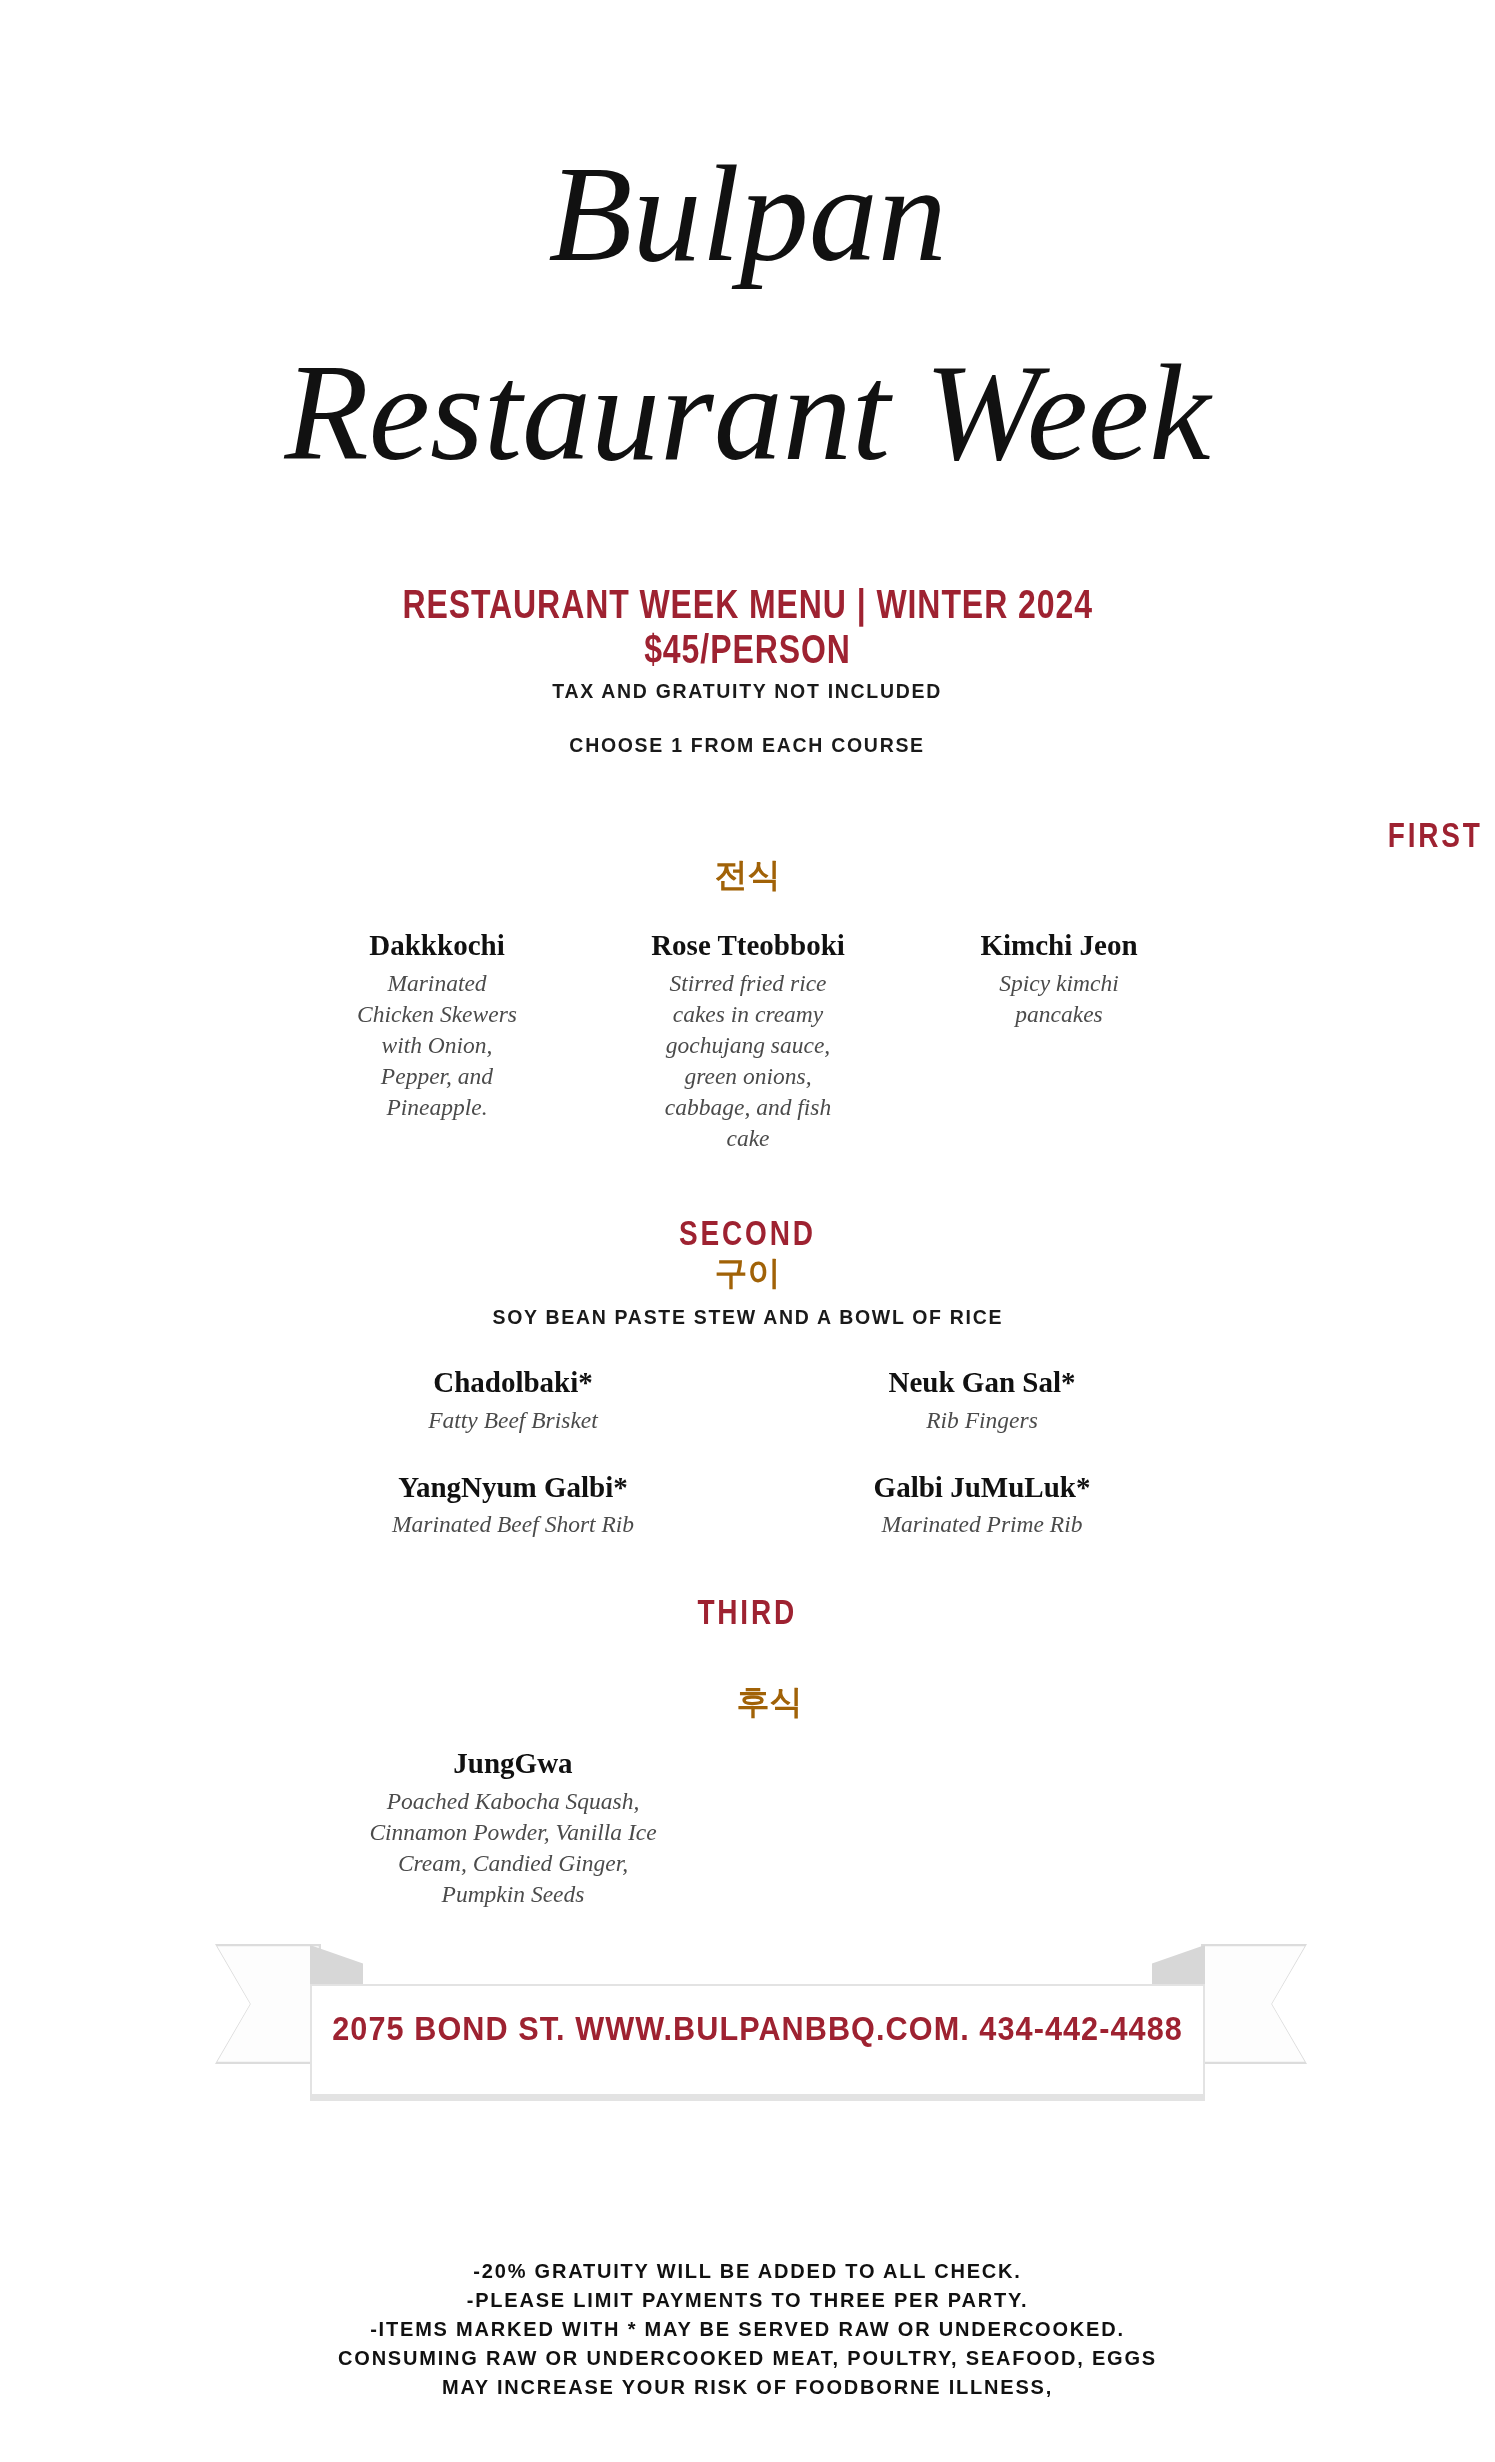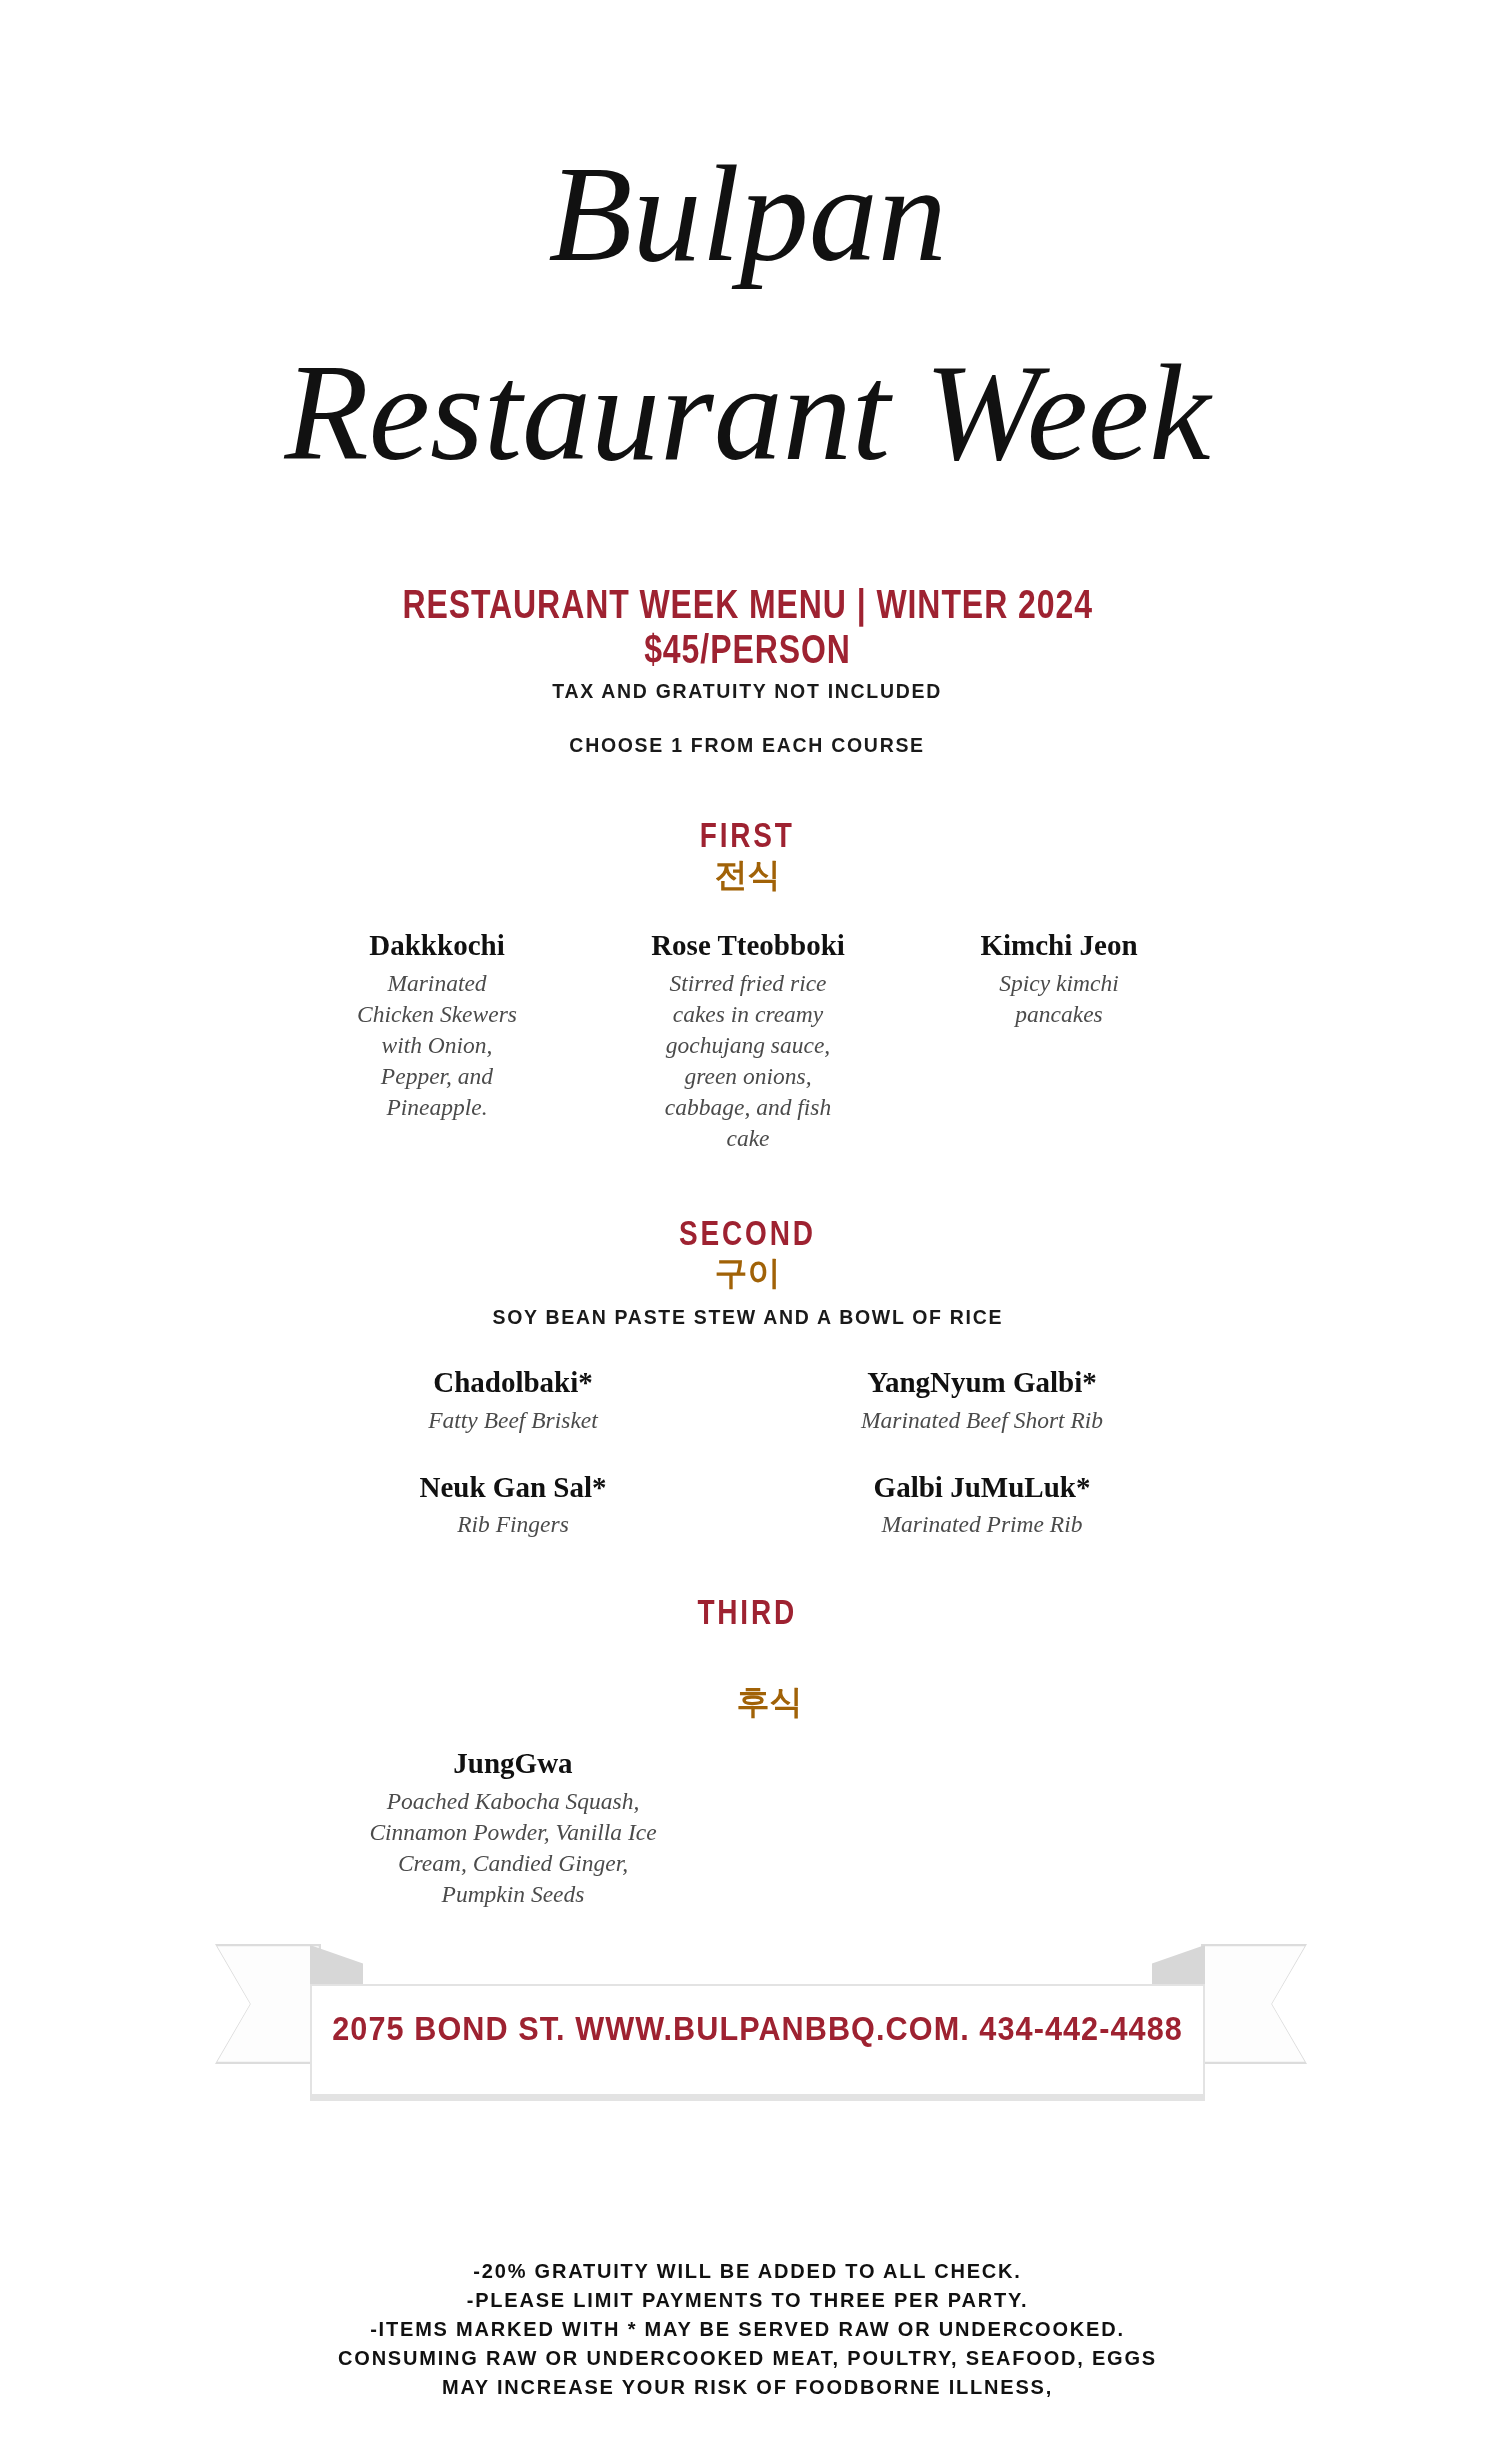--- a/index.html
+++ b/index.html
@@ -30,21 +30,21 @@
   .cond4{display:inline-block;transform:scaleX(0.90);transform-origin:50% 50%;}
 
   .red-header{top:582px;color:#9E2231;font-size:41px;line-height:45px;font-weight:bold;letter-spacing:1.2px;}
   .note{color:#1a1a1a;font-size:20.5px;letter-spacing:1.8px;font-weight:bold;}
   .note-tax{top:679px;}
   .note-choose{top:733px;}
   .note-soy{top:1305px;}
 
   .course-title{color:#9E2231;font-size:35px;font-weight:bold;letter-spacing:3.5px;line-height:36px;}
   .course-korean{color:#a16207;font-size:33px;line-height:36px;font-weight:bold;font-family:"Liberation Sans","DejaVu Sans",sans-serif;}
-  .ct-first{top:817px;}  .ck-first{top:857px;}
+  .ct-first{top:817px;text-align:right;}  .ck-first{top:857px;}
   .ct-second{top:1215px;} .ck-second{top:1255px;}
   .ct-third{top:1594px;}  .ck-third{top:1684px;margin-left:44px;}
 
   .items{position:absolute;left:50%;transform:translateX(-50%);display:grid;}
   .items-first{top:928px;width:932px;grid-template-columns:repeat(3,311px);}
   .items-second{top:1365px;width:938px;grid-template-columns:repeat(2,469px);grid-row-gap:34px;}
   .items-third{top:1746px;width:938px;grid-template-columns:repeat(2,469px);}
   .item{text-align:center;}
   .item-name{
     font-family:"Liberation Serif","DejaVu Serif",serif;
@@ -127,26 +127,26 @@
 
   <div class="center-block course-title ct-second"><span class="cond2">SECOND</span></div>
   <div class="center-block course-korean ck-second">구이</div>
   <div class="center-block note note-soy"><span class="cond3">SOY BEAN PASTE STEW AND A BOWL OF RICE</span></div>
   <div class="items items-second">
     <div class="item">
       <div class="item-name">Chadolbaki*</div>
       <div class="item-desc">Fatty Beef Brisket</div>
     </div>
     <div class="item">
+      <div class="item-name">Neuk Gan Sal*</div>
+      <div class="item-desc">Rib Fingers</div>
+    </div>
+    <div class="item">
       <div class="item-name">YangNyum Galbi*</div>
       <div class="item-desc">Marinated Beef Short Rib</div>
-    </div>
-    <div class="item">
-      <div class="item-name">Neuk Gan Sal*</div>
-      <div class="item-desc">Rib Fingers</div>
     </div>
     <div class="item">
       <div class="item-name">Galbi JuMuLuk*</div>
       <div class="item-desc">Marinated Prime Rib</div>
     </div>
   </div>
 
   <div class="center-block course-title ct-third"><span class="cond2">THIRD</span></div>
   <div class="center-block course-korean ck-third">후식</div>
   <div class="items items-third">

